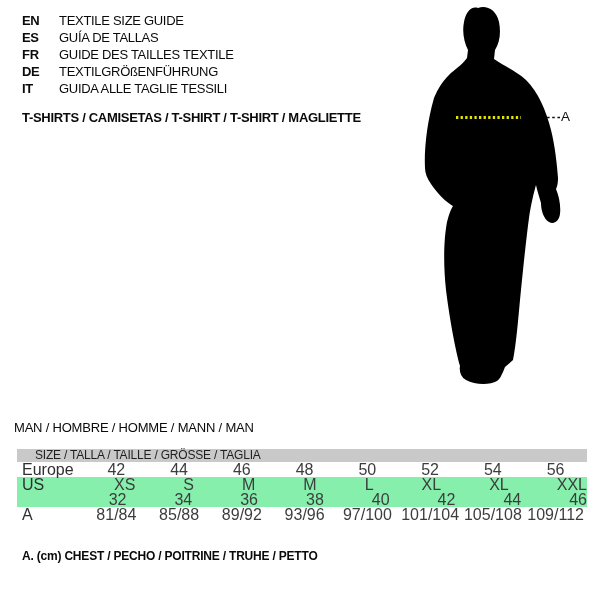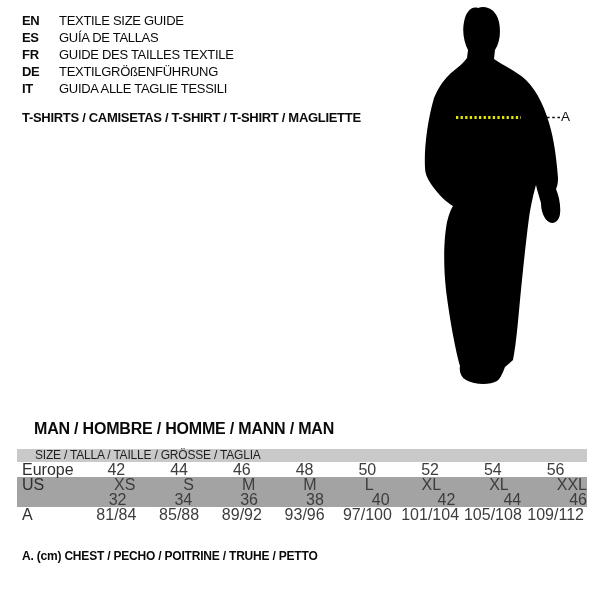--- a/index.html
+++ b/index.html
@@ -13,29 +13,29 @@
   .lang-code{display:inline-block;width:37px;font-size:13px;font-weight:bold;letter-spacing:-0.3px;}
   .lang-label{font-size:13px;font-weight:normal;letter-spacing:-0.3px;white-space:nowrap;}
   
   .garments{position:absolute;left:22px;top:109px;}
   .garment-line{font-size:13px;font-weight:bold;letter-spacing:-0.3px;height:17.5px;line-height:17.5px;white-space:nowrap;}
   
   .figure-wrap{position:absolute;left:400px;top:0;width:200px;height:400px;}
   .figure-wrap svg{display:block;width:200px;height:400px;}
   .marker-a{position:absolute;left:561px;top:109px;font-size:13.5px;font-weight:400;color:#111;}
   
-  .section-title{position:absolute;left:34px;top:420px;font-size:16px;font-weight:bold;letter-spacing:-0.2px;}
+  .section-title{position:absolute;left:14px;top:420px;font-size:13px;font-weight:normal;letter-spacing:-0.2px;}
   
   .size-table{position:absolute;left:17px;top:449px;width:570px;}
   .table-header{
     height:13px;line-height:13px;background:#c9c9c9;color:#1f1f1f;
     font-size:12px;padding-left:18px;letter-spacing:-0.2px;white-space:nowrap;overflow:visible;
   }
   .trow{display:flex;height:15px;line-height:15px;font-size:16px;color:#3d3d3d;}
-  .trow.shaded{background:#a3a3a3;gap:48px;}
+  .trow.shaded{background:#86efac;gap:48px;}
   .trow:last-child{height:16px;line-height:16px;}
   .tlabel{width:68px;padding-left:5px;color:#2f2f2f;box-sizing:border-box;}
   .tcell{flex:1;text-align:center;}
   
   .footnote{position:absolute;left:22px;top:549px;font-size:12px;font-weight:bold;letter-spacing:-0.2px;text-align:center;}
 </style>
 </head>
 <body>
 
 <div class="page">

